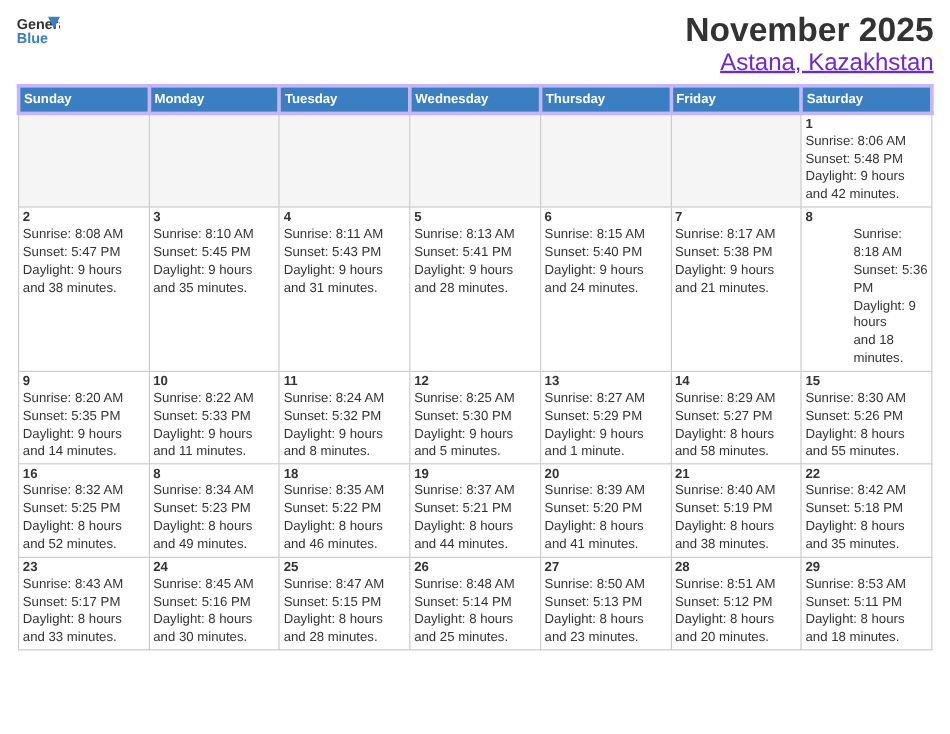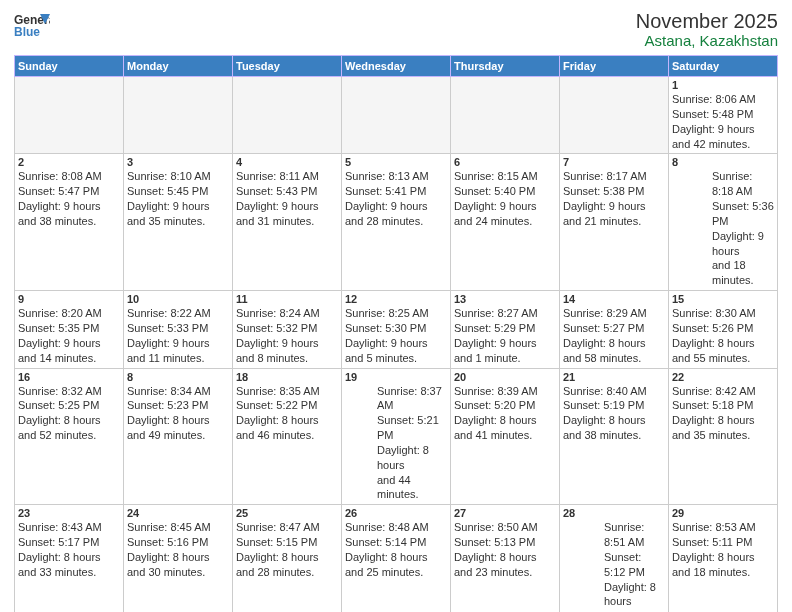--- a/index.html
+++ b/index.html
@@ -28,42 +28,43 @@
       gap: 4px;
     }
     .logo-icon {
       width: 36px;
       height: 30px;
     }
     .title-block {
       text-align: right;
     }
     .month-title {
-      font-size: 20px;
-      font-weight: normal;
+      font-size: 28px;
+      font-weight: bold;
       color: #333;
       line-height: 1.1;
     }
     .subtitle {
-      font-size: 15px;
-      color: #15803d;
+      font-size: 20px;
+      color: #6d28d9;
+      text-decoration: underline;
     }
     .calendar {
       width: 100%;
       border-collapse: collapse;
       table-layout: fixed;
     }
     .calendar th {
       background: #3a7fc1;
       color: #fff;
       font-size: 11px;
       font-weight: bold;
       padding: 4px 3px;
       text-align: left;
-      border: 1px solid #c4b5fd;
+      border: 3px solid #c4b5fd;
     }
     .calendar td {
       border: 1px solid #ccc;
       vertical-align: top;
       padding: 2px 3px;
       width: calc(100% / 7);
       height: 74px;
       font-size: 9px;
       color: #333;
       background: #fff;
@@ -252,21 +253,21 @@
           </td>
           <td>
             <span class="day-number">18</span>
             <div class="day-info" style="white-space: pre-line;">Sunrise: 8:35 AM
 Sunset: 5:22 PM
 Daylight: 8 hours
 and 46 minutes.</div>
           </td>
           <td>
             <span class="day-number">19</span>
-            <div class="day-info" style="white-space: pre-line; margin-left: 32px;">Sunrise: 8:37 AM
+            <div class="day-info" style="white-space: pre-line;">Sunrise: 8:37 AM
 Sunset: 5:21 PM
 Daylight: 8 hours
 and 44 minutes.</div>
           </td>
           <td>
             <span class="day-number">20</span>
             <div class="day-info" style="white-space: pre-line;">Sunrise: 8:39 AM
 Sunset: 5:20 PM
 Daylight: 8 hours
 and 41 minutes.</div>
@@ -317,21 +318,21 @@
           </td>
           <td>
             <span class="day-number">27</span>
             <div class="day-info" style="white-space: pre-line;">Sunrise: 8:50 AM
 Sunset: 5:13 PM
 Daylight: 8 hours
 and 23 minutes.</div>
           </td>
           <td>
             <span class="day-number">28</span>
-            <div class="day-info" style="white-space: pre-line; margin-left: 41px;">Sunrise: 8:51 AM
+            <div class="day-info" style="white-space: pre-line;">Sunrise: 8:51 AM
 Sunset: 5:12 PM
 Daylight: 8 hours
 and 20 minutes.</div>
           </td>
           <td>
             <span class="day-number">29</span>
             <div class="day-info" style="white-space: pre-line;">Sunrise: 8:53 AM
 Sunset: 5:11 PM
 Daylight: 8 hours
 and 18 minutes.</div>

